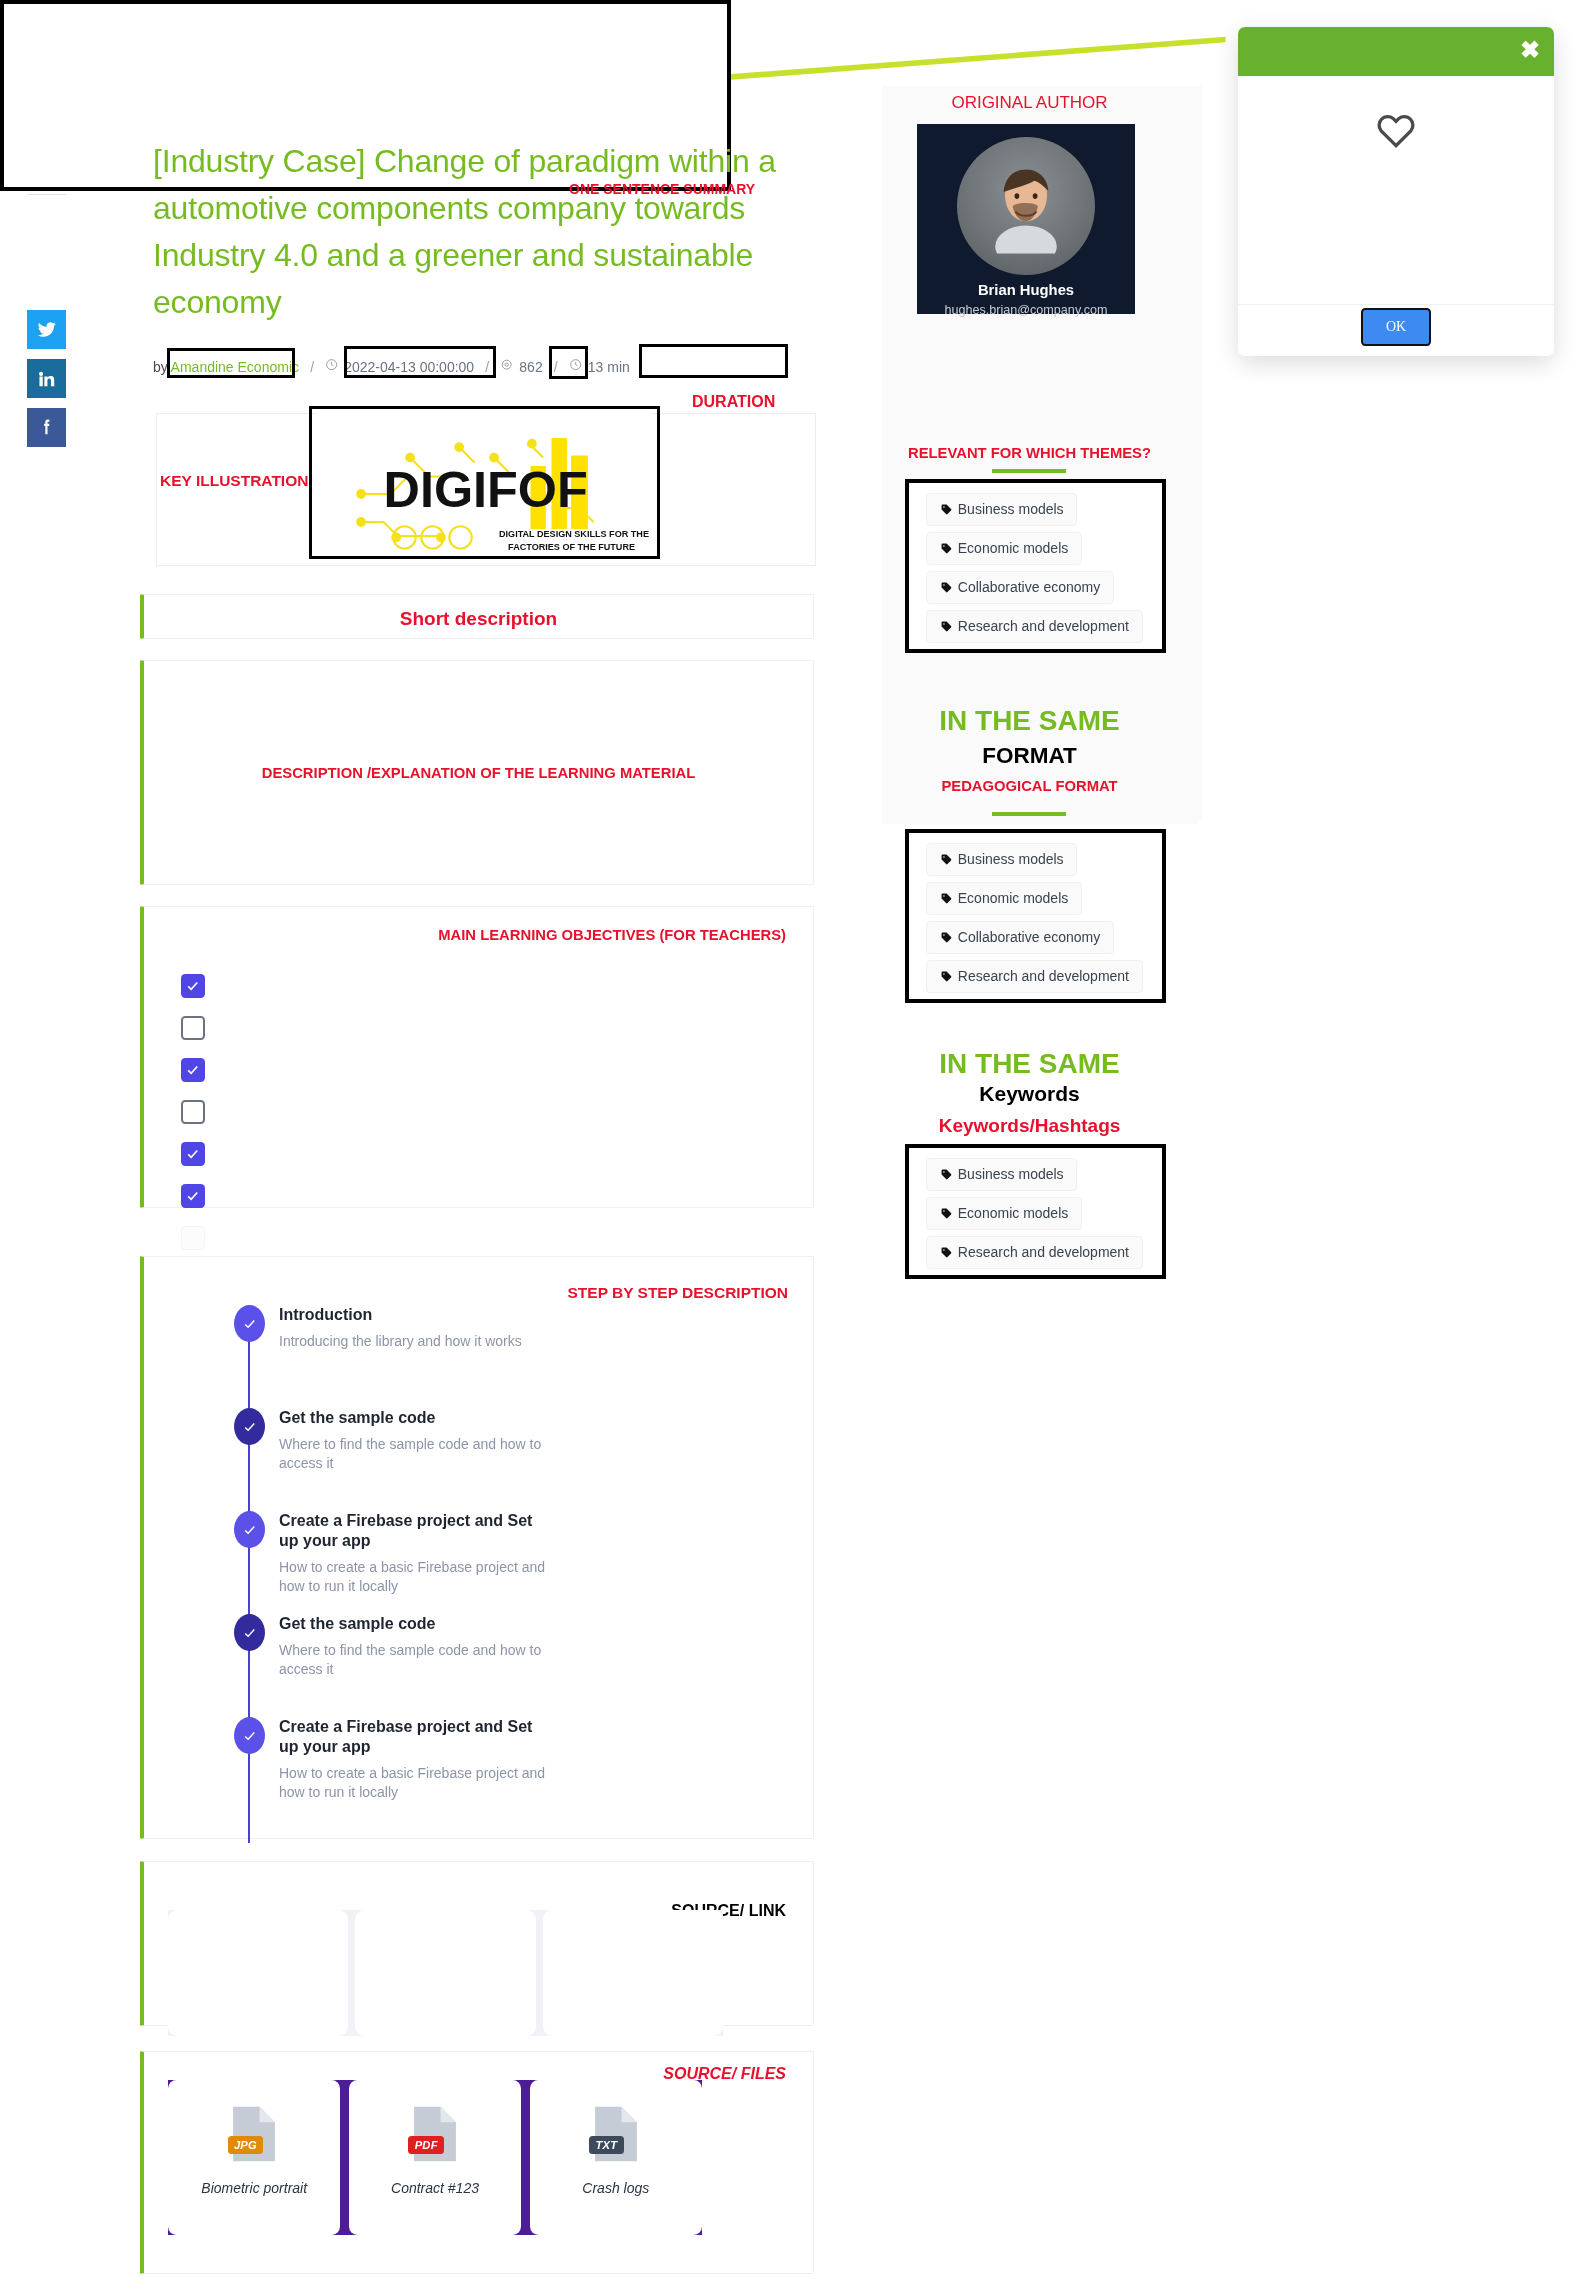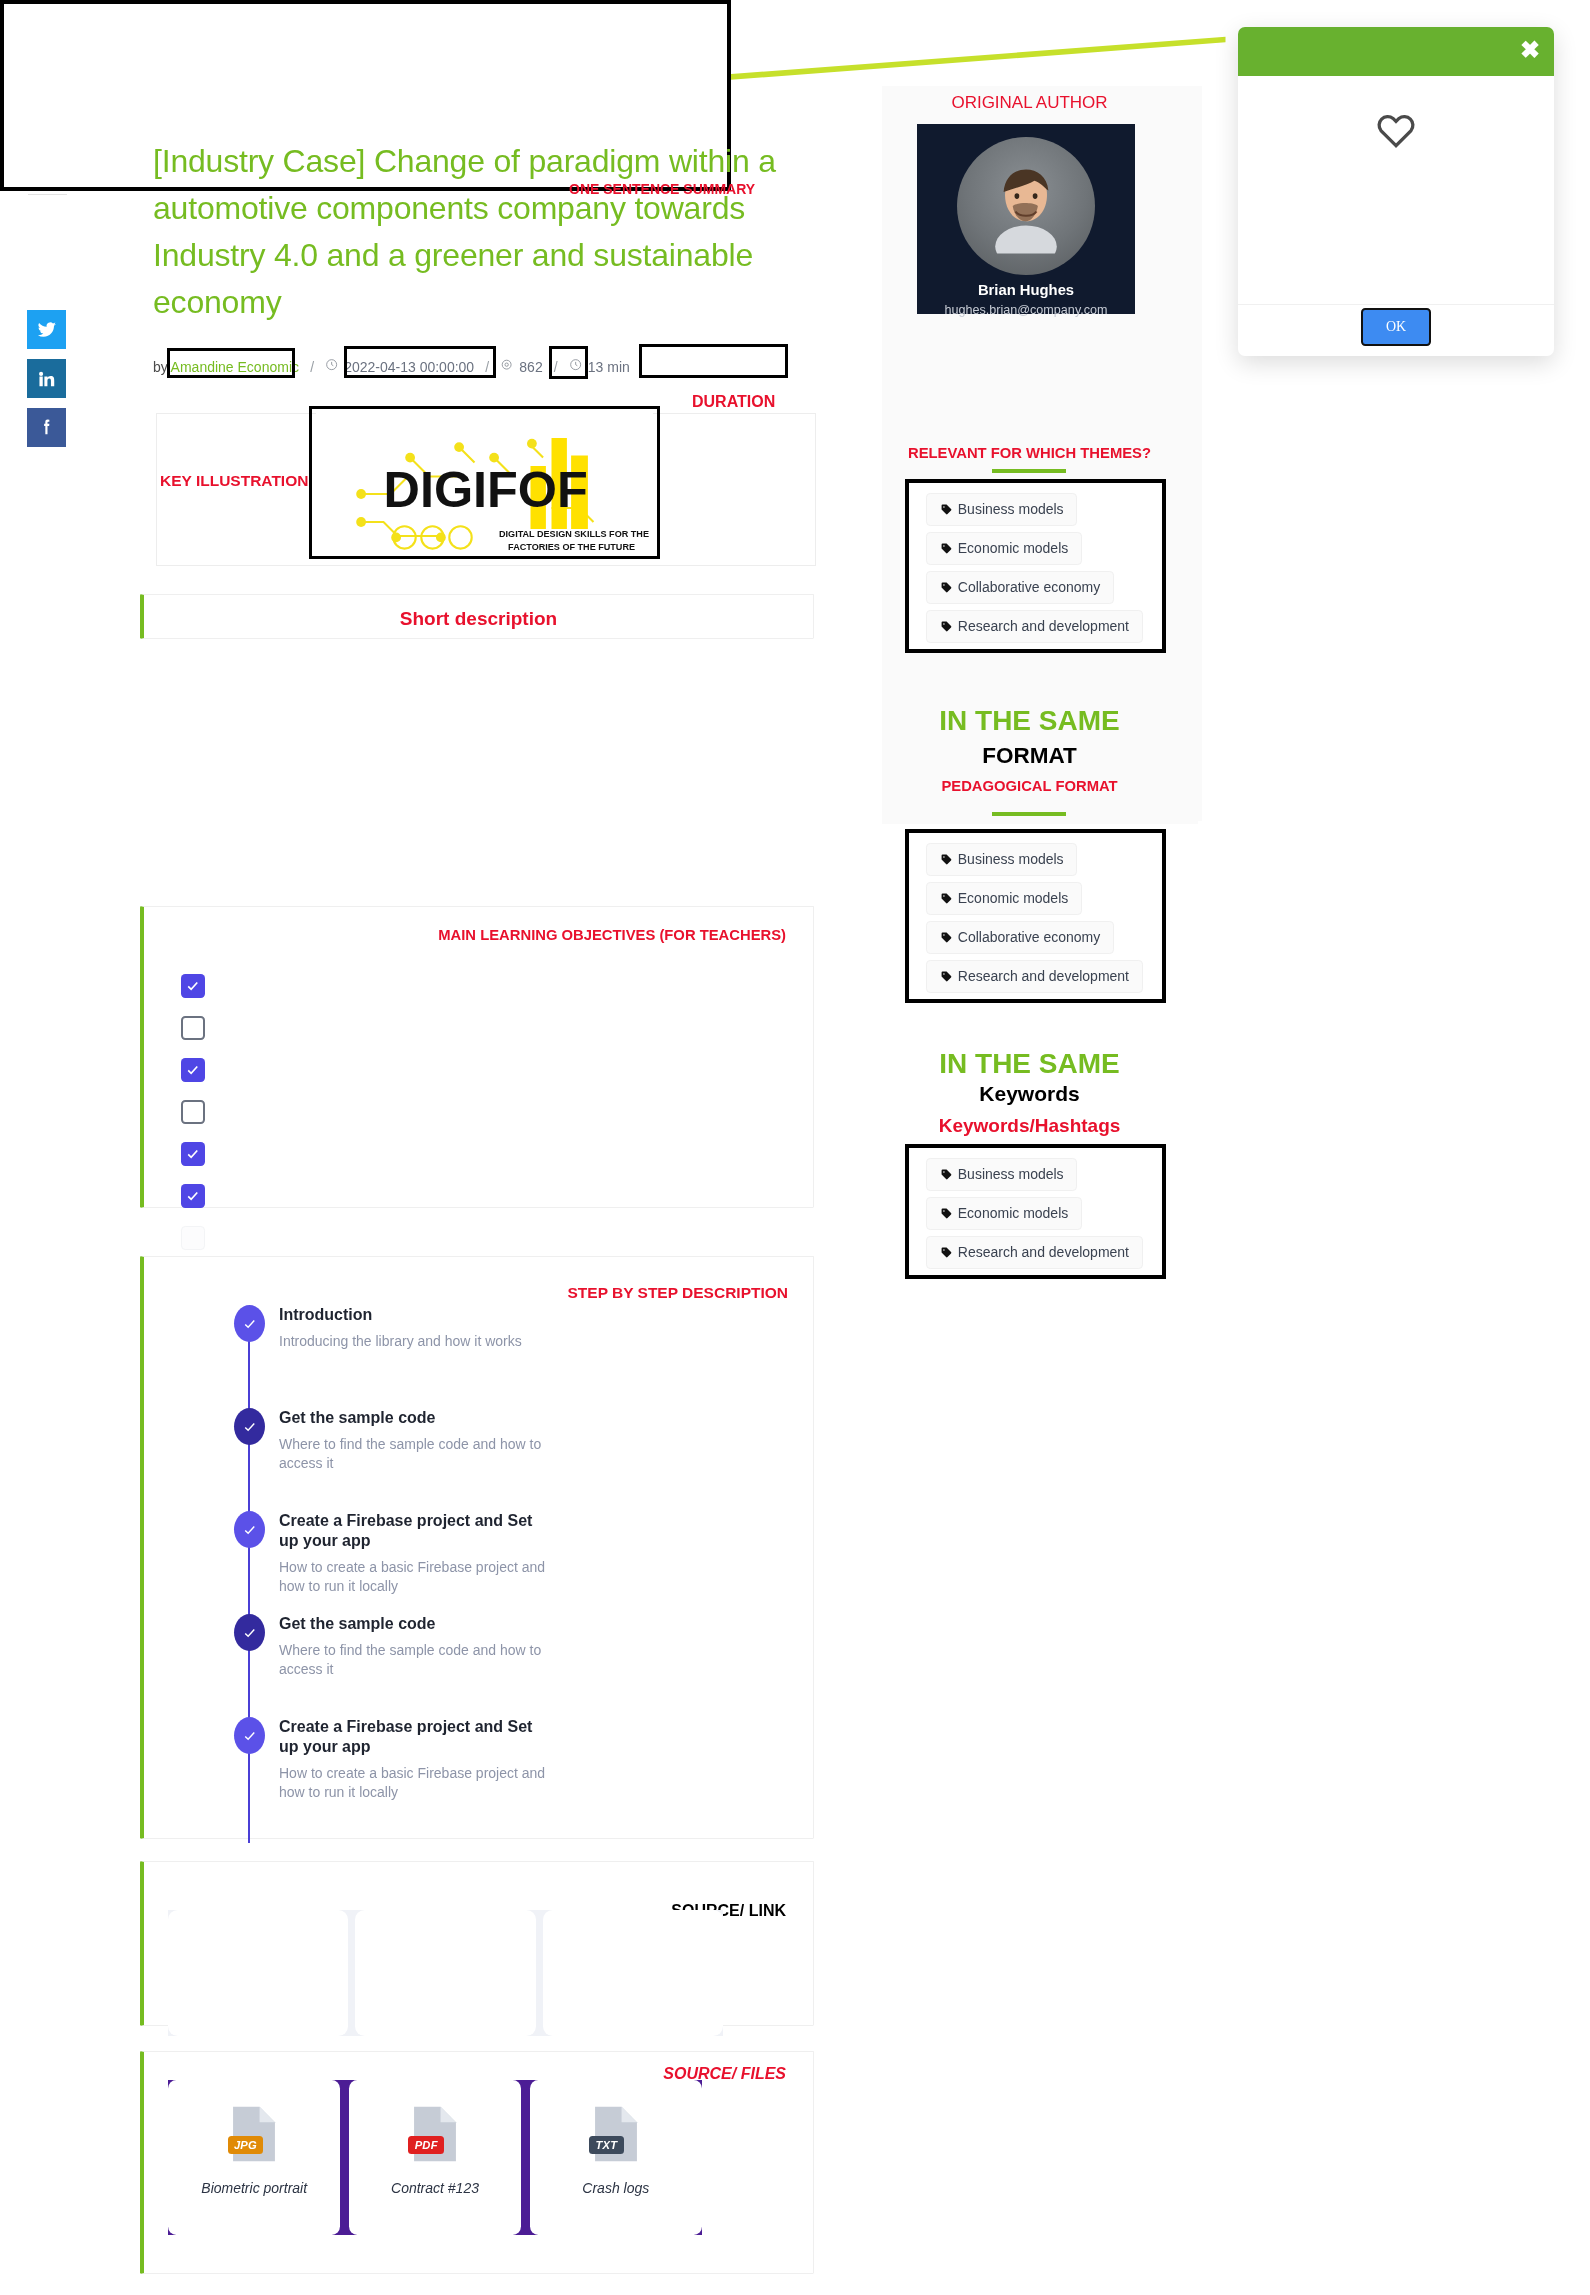--- a/index.html
+++ b/index.html
@@ -341,20 +341,23 @@
           <circle cx="200" cy="172" r="16"></circle>
       </g>
     </svg>
   </div>
   <div class="ann-box ann-keyimg"></div>
 
   <div class="card card-short">
     <div class="card-title-center sd-text">Short description</div>
   </div>
 
+  <div class="card card-desc">
+    <div class="card-title-center desc-text">DESCRIPTION /EXPLANATION OF THE LEARNING MATERIAL</div>
+  </div>
 
   <div class="card card-obj">
     <div class="obj-title">MAIN LEARNING OBJECTIVES (FOR TEACHERS)</div>
     <div class="obj-list">
       <div class="cb on">
           <svg viewBox="0 0 24 24">
             <path d="M5 13l4.5 4.5L19 7"></path>
           </svg>
         </div>
       <div class="cb off"></div>

